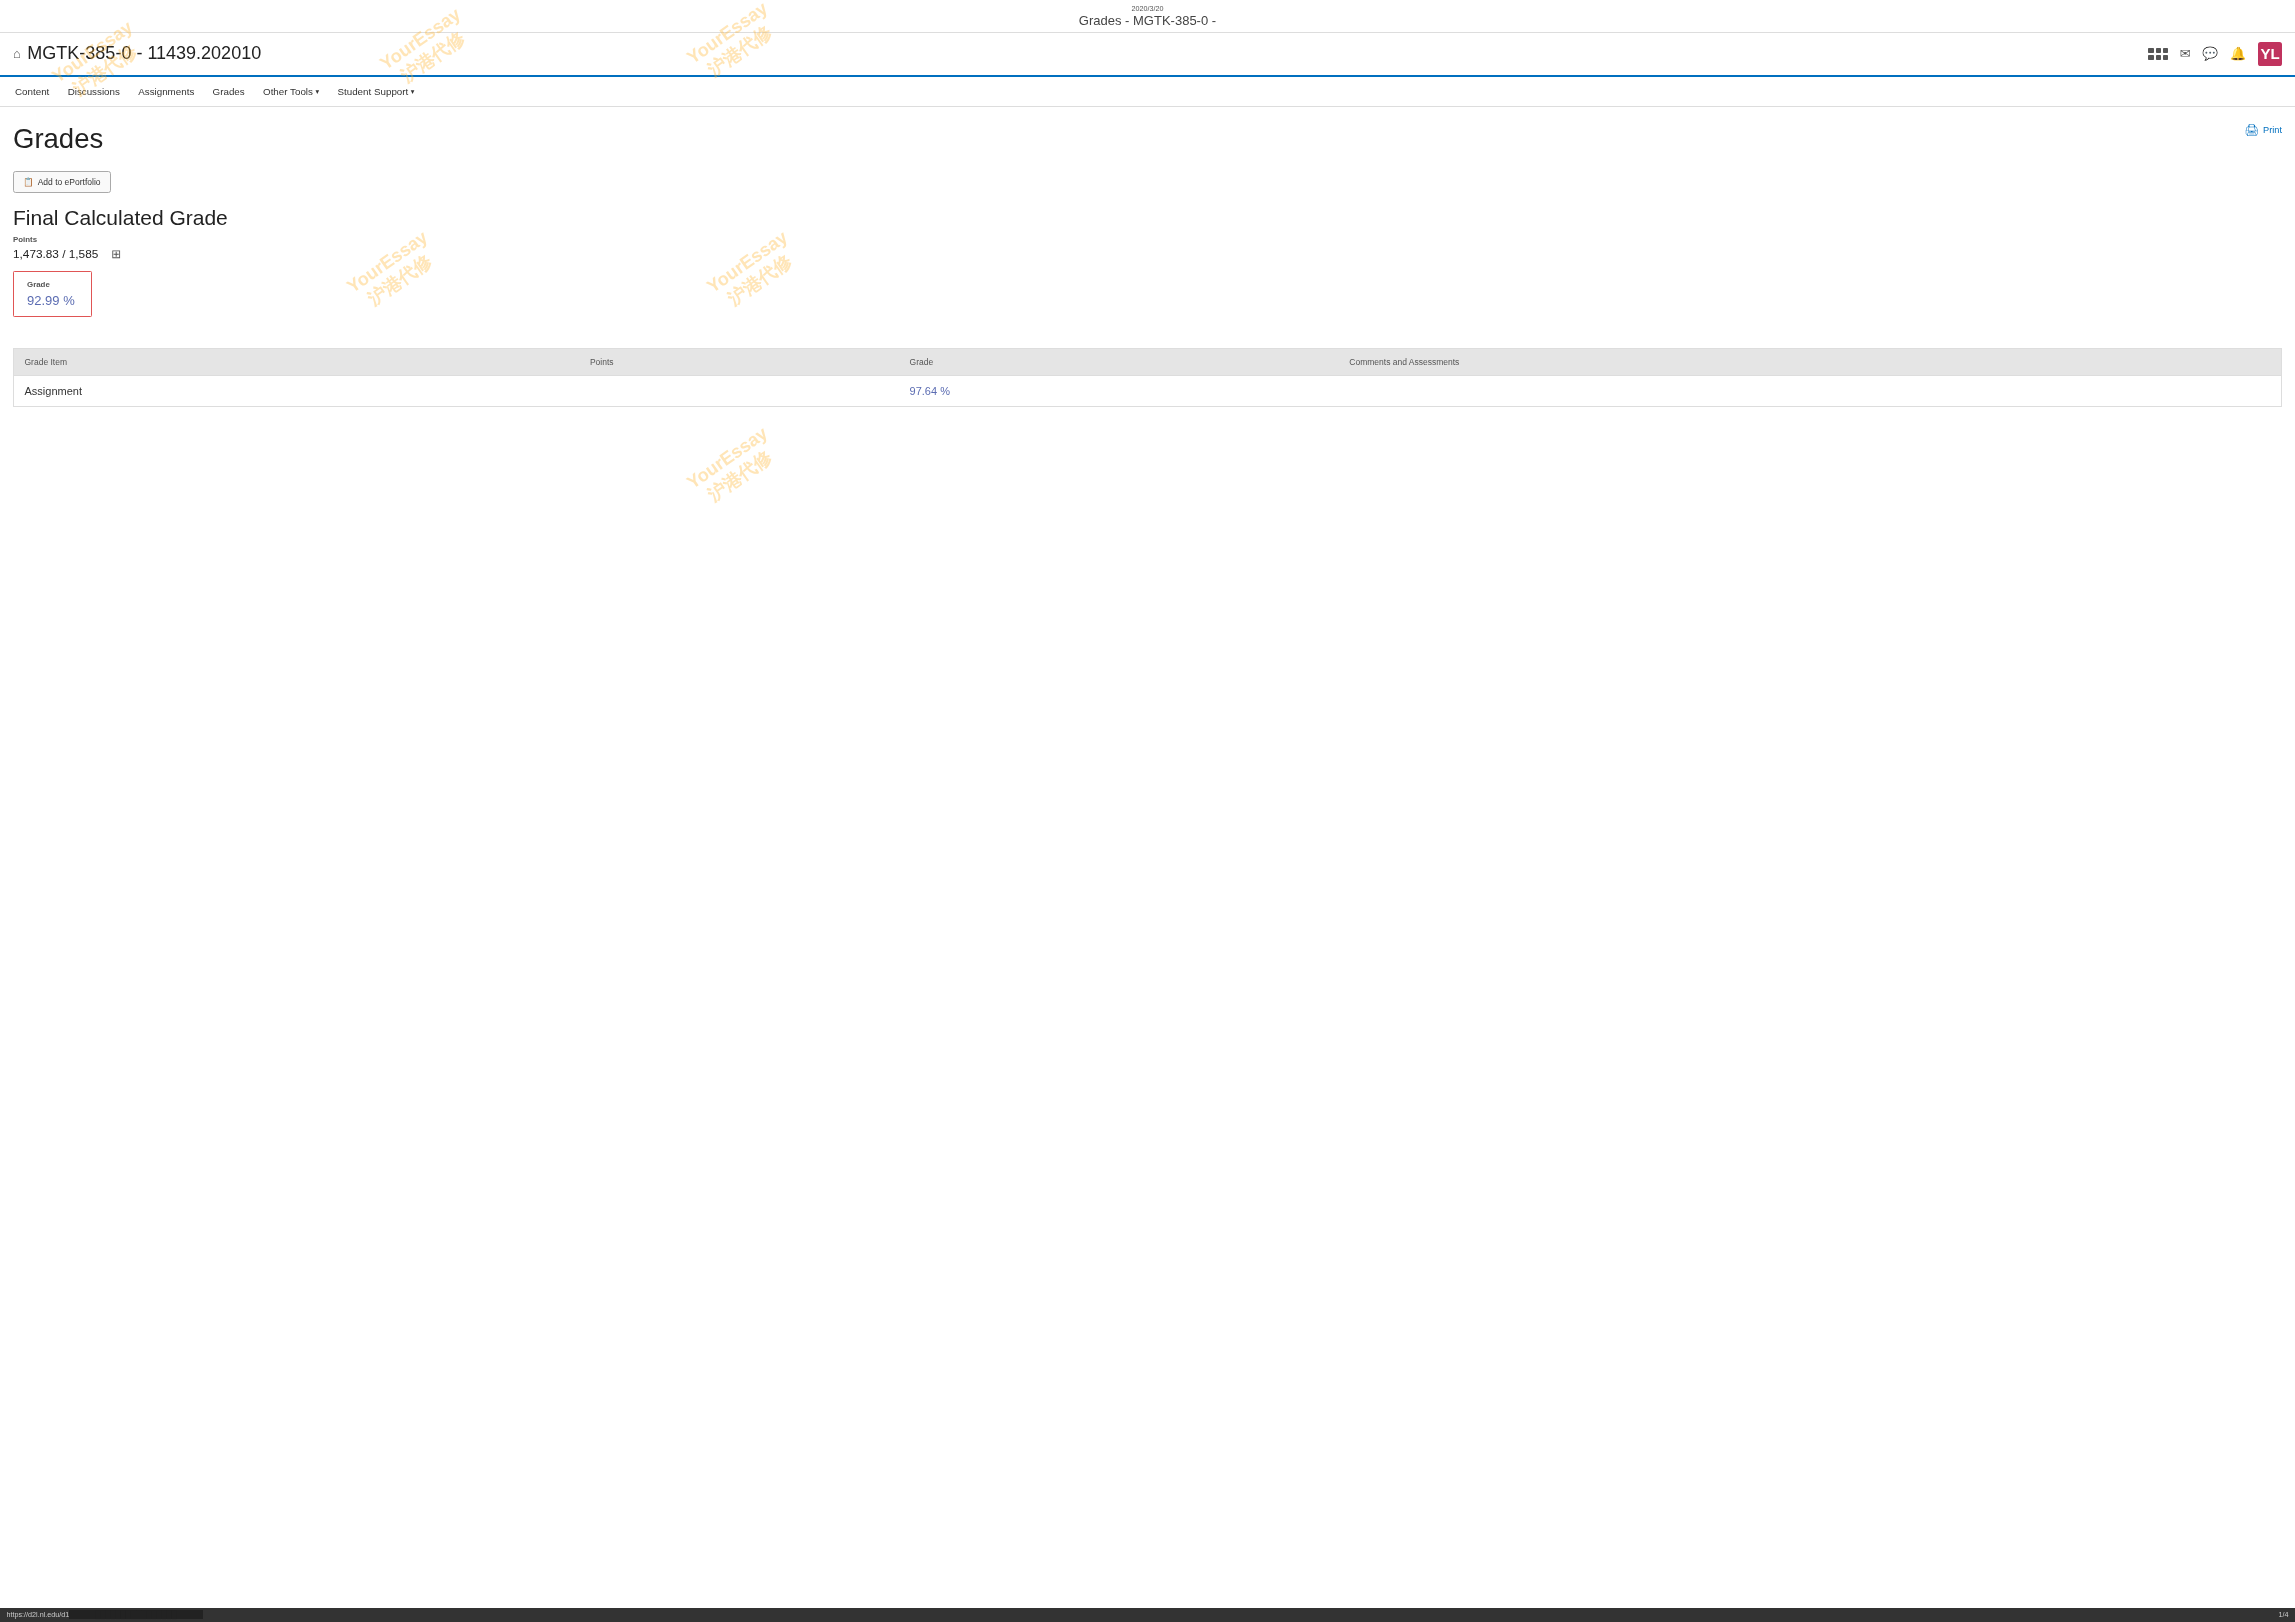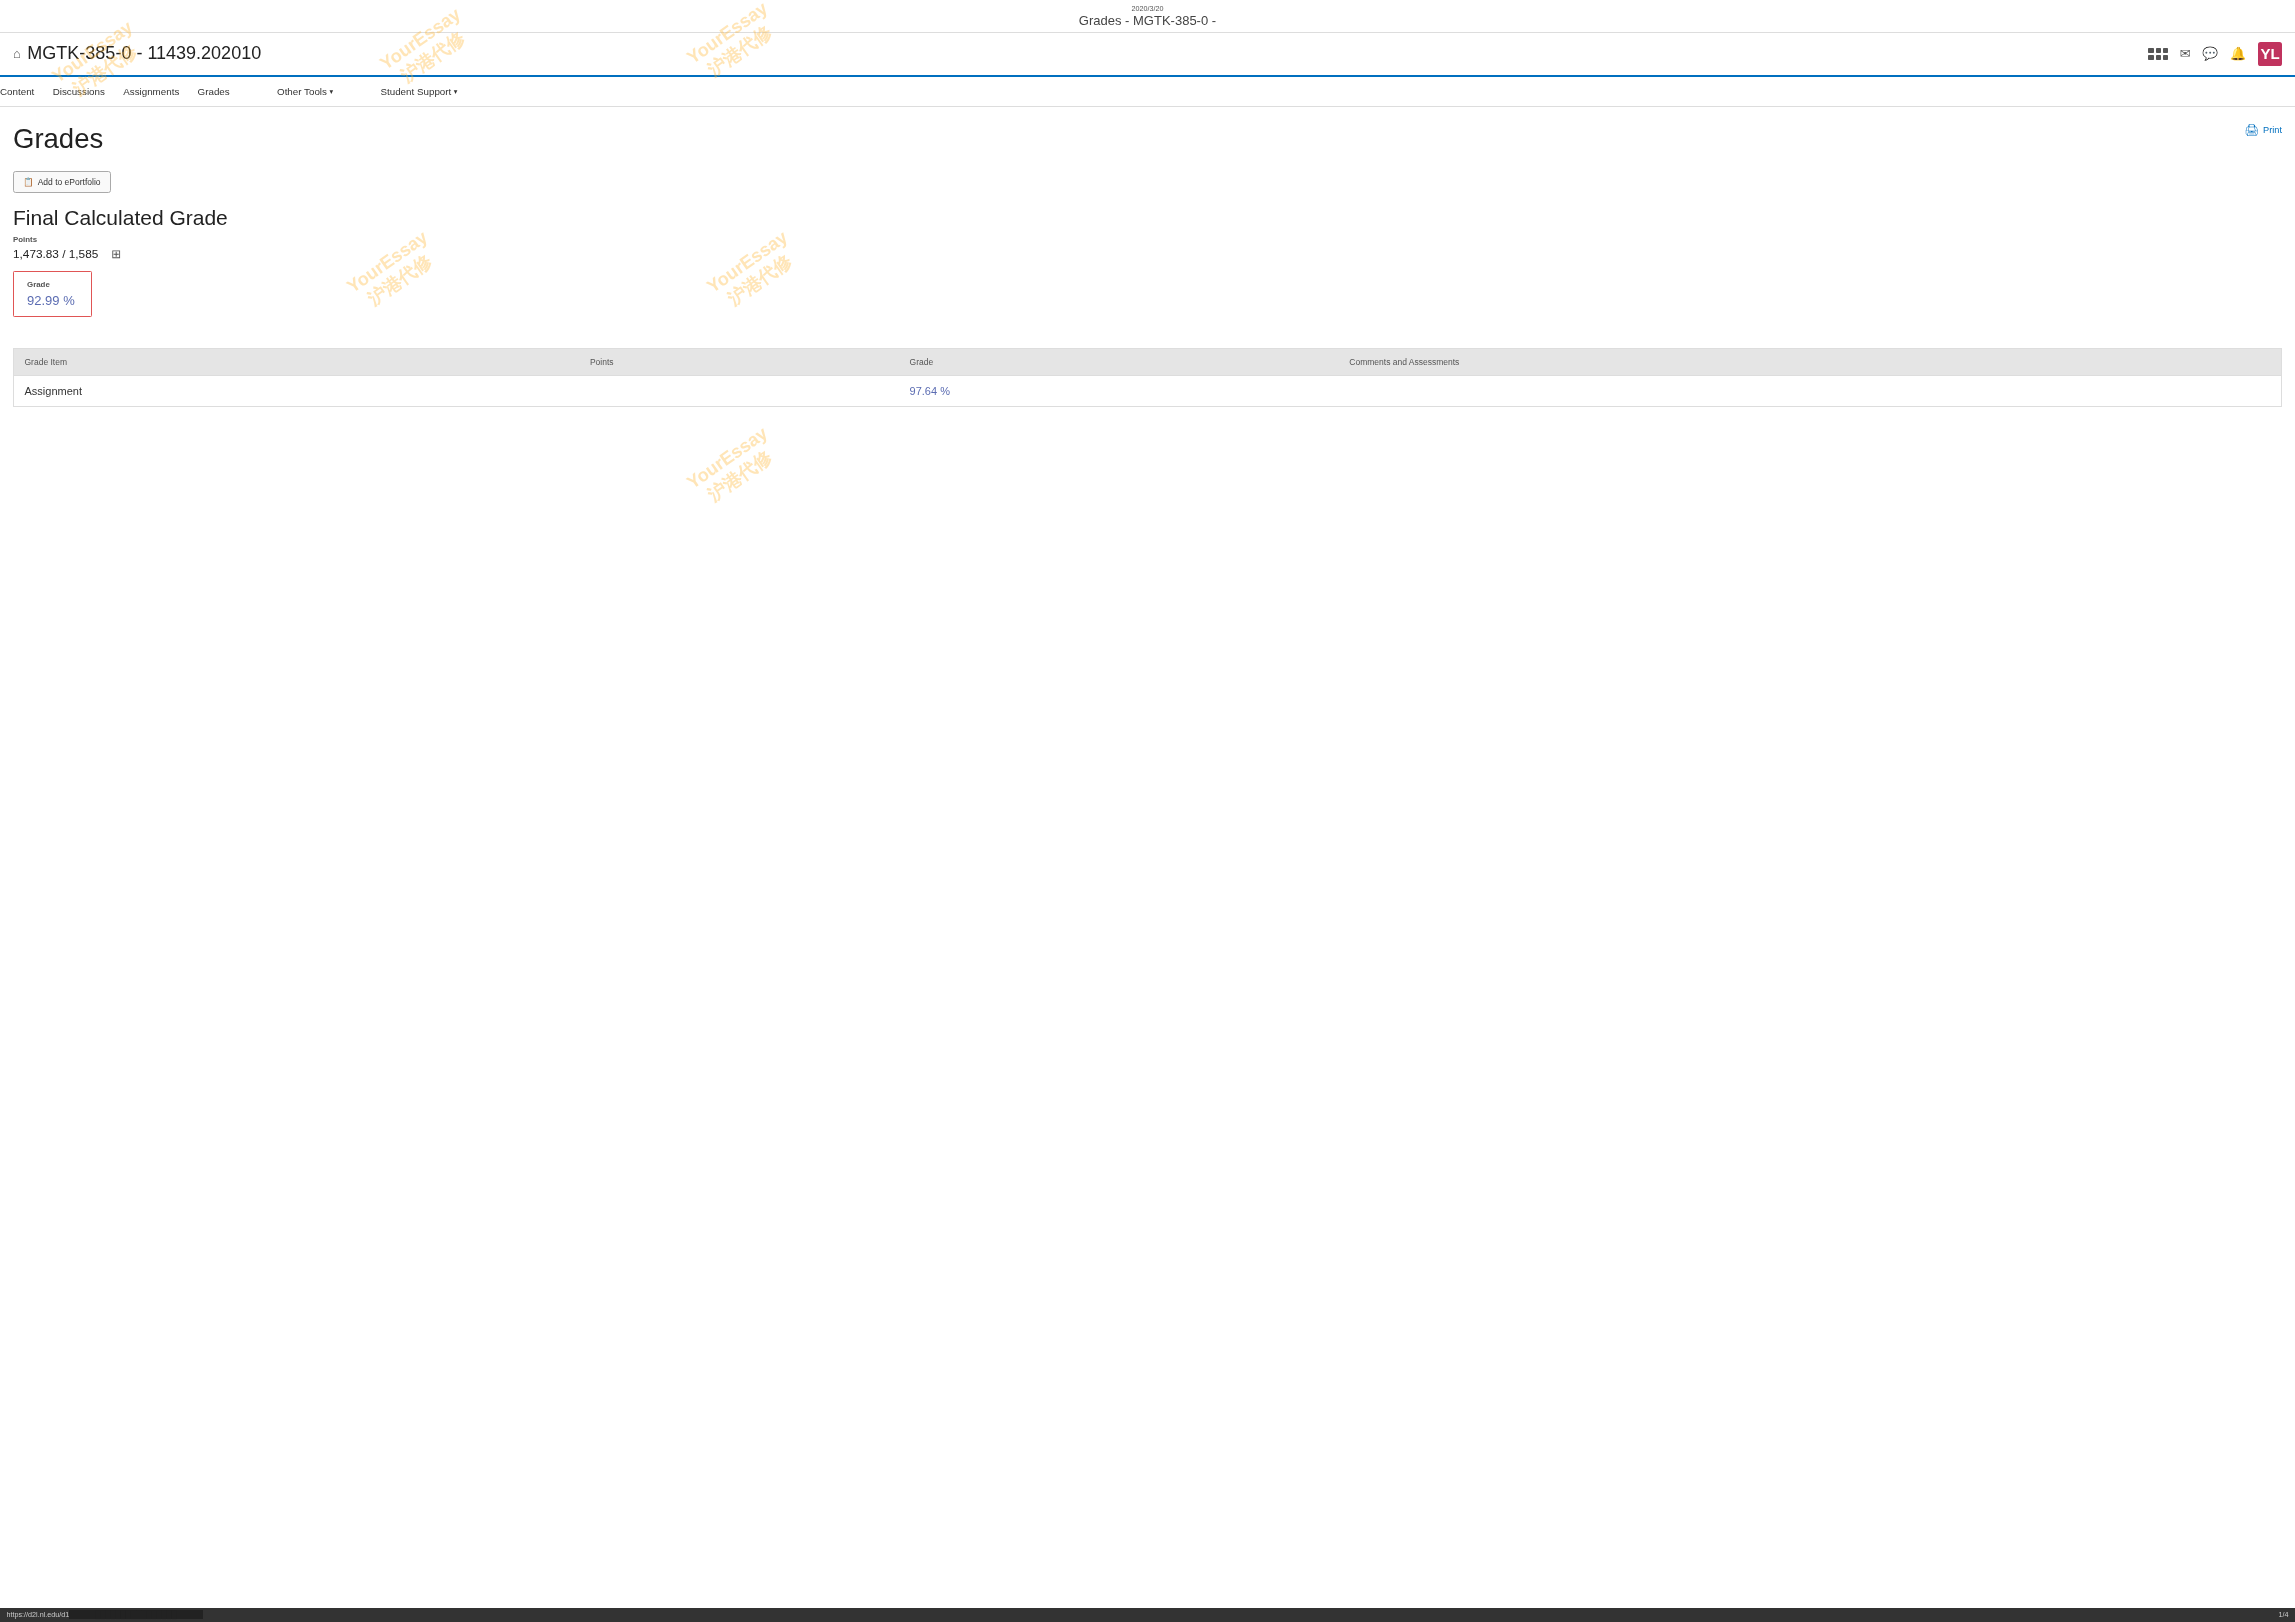--- a/index.html
+++ b/index.html
@@ -72,38 +72,37 @@
       font-weight: bold;
       display: flex;
       align-items: center;
       justify-content: center;
     }
 
     
     .nav {
       display: flex;
       align-items: center;
-      padding: 0 0;
+      padding: 0 15px;
       border-bottom: 0.7px solid #ddd;
       gap: 18.3px;
     }
     .nav-item {
       padding: 9.2px 0;
       font-size: 9.8px;
       color: #333;
       cursor: pointer;
       text-decoration: none;
       white-space: nowrap;
     }
     .nav-item.active { color: #333; font-weight: 500; }
     .nav-dropdown {
       display: flex;
       align-items: center;
       gap: 2.6px;
-      margin-left: 29px;
     }
     .chevron { font-size: 7.2px; }
 
     
     .page-content {
       padding: 15.7px 13px;
     }
 
     .page-header {
       display: flex;

